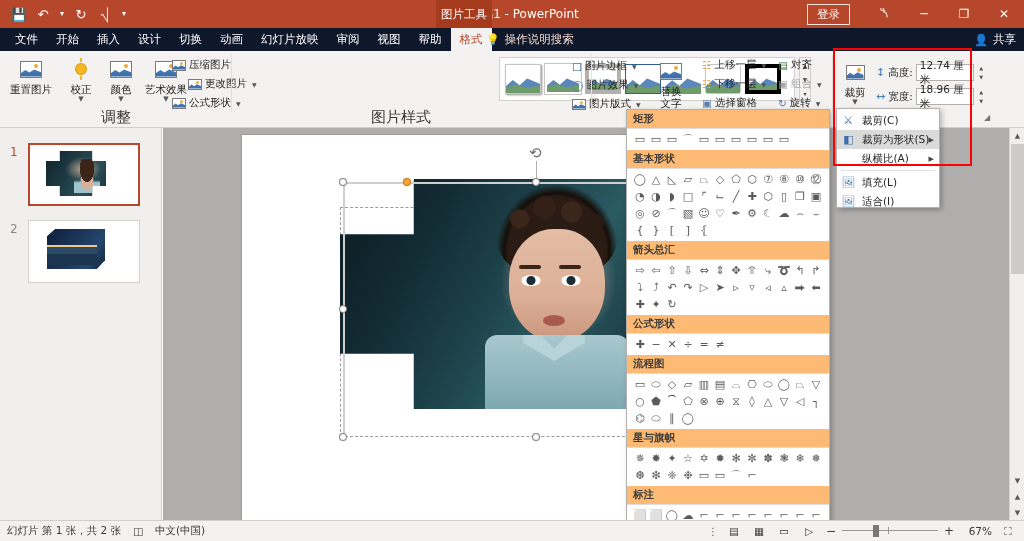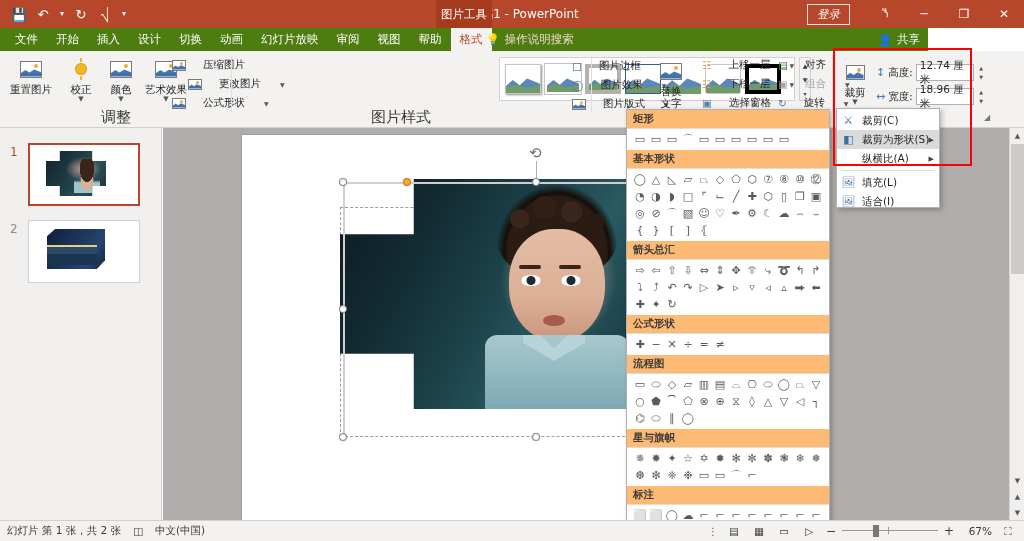--- a/index.html
+++ b/index.html
@@ -27,34 +27,34 @@
   .title-text {
     position:absolute; left:0; top:0; width:1024px; height:28px;
     display:flex; align-items:center; justify-content:center;
     font-size:12px; color:#fff; pointer-events:none;
   }
   .ctx-tab {
     position:absolute; left:436px; top:0; width:56px; height:28px;
     background:#a53a1d; color:#fff; font-size:11.5px;
     display:flex; align-items:center; justify-content:center;
   }
-  .win-right { position:absolute; right:0; top:0; height:28px; display:flex; align-items:center;font-style:italic; }
+  .win-right { position:absolute; right:0; top:0; height:28px; display:flex; align-items:center; }
   .signin {
     border:1px solid rgba(255,255,255,.85); padding:2px 9px; font-size:11.5px;
     margin-right:14px; cursor:pointer; color:#fff;
   }
   .winbtn {
     width:40px; height:28px; display:flex; align-items:center; justify-content:center;
     color:#fff; font-size:12px; cursor:pointer;
   }
 
   
   .tabstrip {
-    position:absolute; left:0; top:28px; width:928px; height:23px;
-    background:#4d7c0f; color:#fff;
+    position:absolute; left:0; top:28px; width:1024px; height:23px;
+    background:#0f172a; color:#fff;
   }
   .tabs { position:absolute; left:6px; top:0; display:flex; height:23px; align-items:stretch; }
   .tab {
     padding:0 9px; display:flex; align-items:center; font-size:11.5px; color:#fff; cursor:pointer;
     white-space:nowrap;
   }
   .tab.active { background:#f3f2f1; color:#b7472a; }
   .tellme {
     position:absolute; left:486px; top:0; height:23px; display:flex; align-items:center;
     gap:5px; font-size:11.5px; color:#f3d9d2;
@@ -79,21 +79,21 @@
 
   .bigbtn {
     position:absolute; top:3px; width:auto; display:flex; flex-direction:column;
     align-items:center; cursor:pointer; font-size:10.5px; color:#262626;
   }
   .bigbtn .ico { height:30px; display:flex; align-items:center; justify-content:center; }
   .bigbtn .lbl { text-align:center; line-height:1.1; padding:0 2px; }
   .bigbtn .car { font-size:7px; line-height:6px; color:#555; }
 
   .smallbtn {
-    position:absolute; display:flex; align-items:center; gap:17px;
+    position:absolute; display:flex; align-items:center; gap:3px;
     font-size:10.5px; cursor:pointer; color:#262626; height:18px; padding:0 2px;
     white-space:nowrap;
     justify-content:center;
   }
   .smallbtn.dis { color:#a6a6a6; }
   .smallbtn .car { font-size:6px; color:#555; margin-left:2px; }
 
   
   .pic-ico { width:22px; height:17px; border:1px solid #7a7a7a; background:#fff; position:relative; overflow:hidden; }
   .pic-ico::before {

